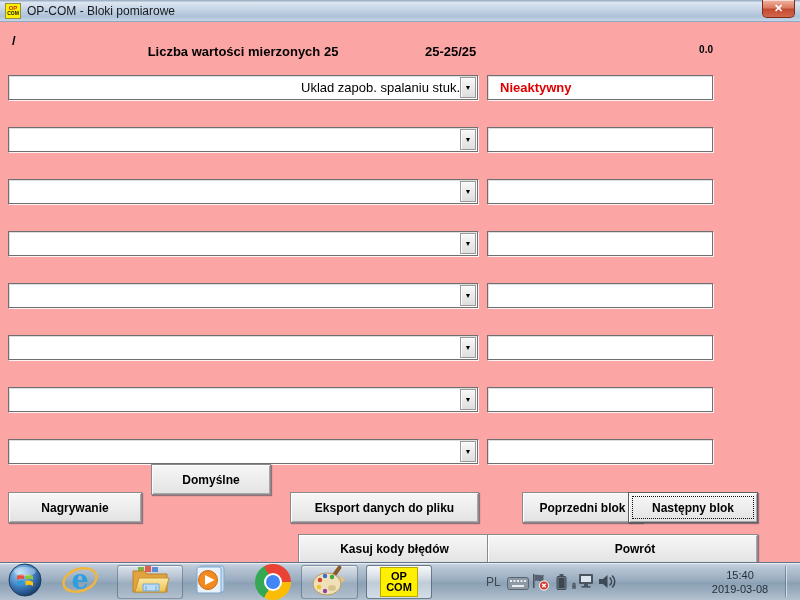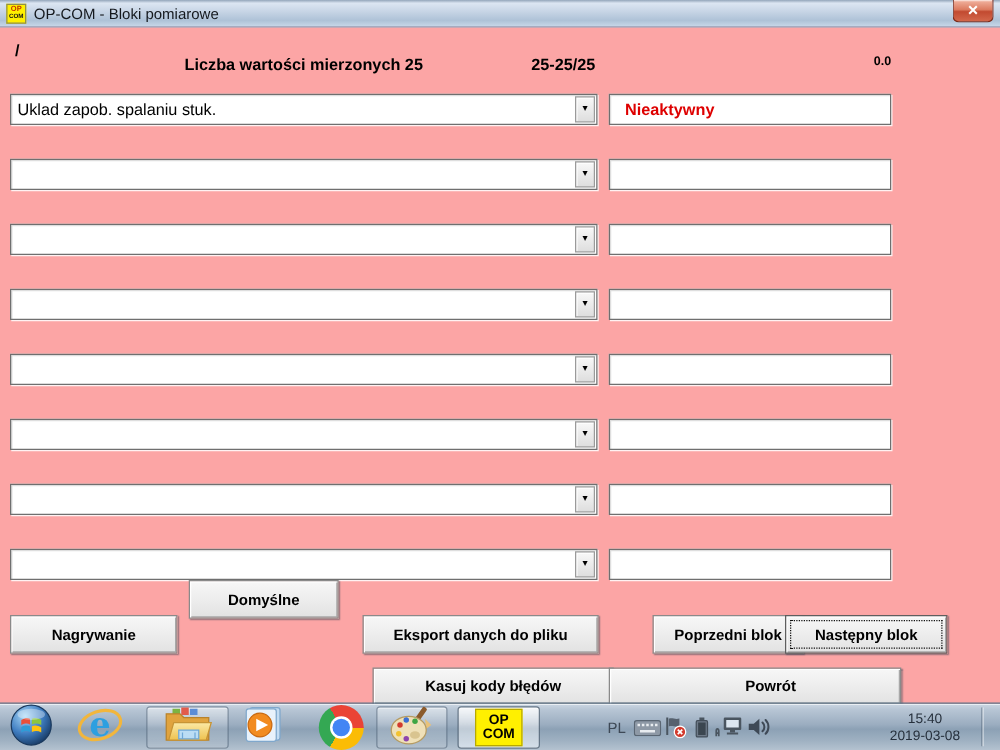--- a/index.html
+++ b/index.html
@@ -25,21 +25,21 @@
 
   
   .hdr-path    { position:absolute; left:12px; top:33px; font-weight:bold; font-size:13px; color:#000; }
   .hdr-title   { position:absolute; left:8px;  top:44px; width:470px; text-align:center; font-weight:bold; font-size:13px; color:#000; }
   .hdr-counter { position:absolute; left:425px; top:44px; font-weight:bold; font-size:13px; color:#000; }
   .hdr-reading { position:absolute; left:487px; top:44px; width:226px; text-align:right; font-weight:bold; font-size:10px; color:#000; }
 
   
   .row { position:absolute; left:0; width:800px; height:25px; }
   .sunken { background:#fff; border:1px solid #6F6F6F;
-    box-shadow:1px 1px 0 rgba(255,255,255,.85), inset 1px 1px 0 rgba(0,0,0,.13); }
+    box-shadow:1px 1px 0 rgba(255,255,255,.85), inset 1px 1px 0 rgba(0,0,0,.13);text-align:right; }
   .combo { position:absolute; left:8px; top:0; width:470px; height:25px; display:flex; align-items:center; }
   .combo-text { flex:1; padding-left:5px; font-size:13px; color:#000; white-space:nowrap; overflow:hidden; }
   .combo-arrow { width:16px; height:21px; margin-right:1px; flex:0 0 16px;
     background:linear-gradient(180deg,#F8F8F8,#DEDEDE);
     border:1px solid #9A9A9A; box-shadow:inset 1px 1px 0 #fff;
     display:flex; align-items:center; justify-content:center; font-size:7px; color:#000; }
   .field { position:absolute; left:487px; top:0; width:226px; height:25px;
     display:flex; align-items:center; padding-left:12px; font-size:13px; color:#000; }
   .val-inactive { font-weight:bold; color:#DE0000; }
 
@@ -173,21 +173,21 @@
     </div>
   </div>
 
   <div class="btn" style="left:8px;   top:492px; width:134px;">Nagrywanie</div>
   <div class="btn" style="left:151px; top:464px; width:120px;">Domyślne</div>
   <div class="btn" style="left:290px; top:492px; width:189px;">Eksport danych do pliku</div>
   <div class="btn" style="left:489px; top:492px; width:121px;margin-left:33px;">Poprzedni blok</div>
   <div class="btn btn-focused" style="left:628px; top:492px; width:130px;text-align:center;">Następny blok</div>
 
   <div class="btn" style="left:286px; top:534px; width:193px; height:30px;margin-left:12px;">Kasuj kody błędów</div>
-  <div class="btn" style="left:487px; top:534px; width:234px; height:30px;padding-left:25px;">Powrót</div>
+  <div class="btn" style="left:487px; top:534px; width:271px; height:30px;padding-left:25px;">Powrót</div>
 
   <div class="taskbar">
 
     <div class="tb-item" style="left:6px; width:38px;">
       <span>
         <svg width="34" height="34" viewBox="0 0 34 34">
           <defs>
               <radialGradient id="orb" cx="35%" cy="28%" r="80%">
             <stop offset="0" stop-color="#A8D8F8"></stop>
                 <stop offset="0.55" stop-color="#3E7CC0"></stop>

